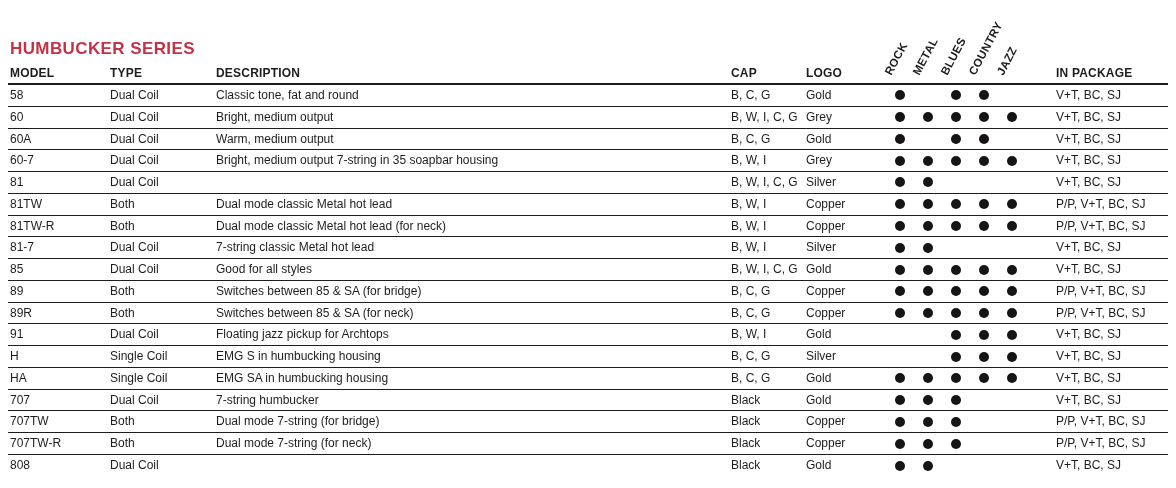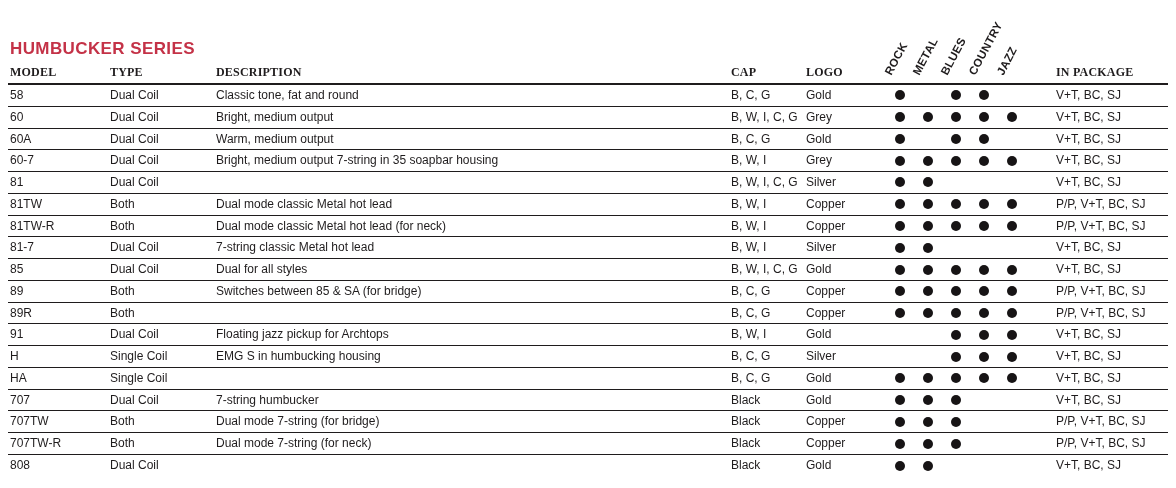--- a/index.html
+++ b/index.html
@@ -21,21 +21,20 @@
     position:absolute;left:8px;top:60px;width:1160px;
   }
   .hrow{
     position:relative;height:23px;
     border-bottom:2px solid #1f1c1d;
   }
   .hrow .cell{
     position:absolute;bottom:3px;
     font-size:12px;font-weight:bold;letter-spacing:0.2px;
     white-space:nowrap;
-    font-family:Liberation Serif, serif;
   }
   .row{
     position:relative;height:21.78px;box-sizing:border-box;
     border-bottom:1px solid #1f1c1d;
   }
   .row:last-child{border-bottom:none;}
   .row .cell{
     position:absolute;top:0;height:100%;line-height:21px;
     font-size:12px;white-space:nowrap;
   }
@@ -247,21 +246,21 @@
           <span class="dotcell" style="left: 878px;">
             <span class="dot" style="background: rgb(23, 20, 21);"></span>
           </span>
           <span class="dotcell" style="left: 906px;">
             <span class="dot" style="background: rgb(23, 20, 21);"></span>
           </span>
         </div>
         <div class="row">
           <span class="cell c-model">85</span>
           <span class="cell c-type">Dual Coil</span>
-          <span class="cell c-desc">Dual for all styles</span>
+          <span class="cell c-desc">Good for all styles</span>
           <span class="cell c-cap">B, W, I, C, G</span>
           <span class="cell c-logo">Gold</span>
           <span class="cell c-pkg">V+T, BC, SJ</span>
           <span class="dotcell" style="left: 878px;">
             <span class="dot" style="background: rgb(23, 20, 21);"></span>
           </span>
           <span class="dotcell" style="left: 906px;">
             <span class="dot" style="background: rgb(23, 20, 21);"></span>
           </span>
           <span class="dotcell" style="left: 934px;">
@@ -293,20 +292,21 @@
           <span class="dotcell" style="left: 962px;">
             <span class="dot" style="background: rgb(23, 20, 21);"></span>
           </span>
           <span class="dotcell" style="left: 990px;">
             <span class="dot" style="background: rgb(23, 20, 21);"></span>
           </span>
         </div>
         <div class="row">
           <span class="cell c-model">89R</span>
           <span class="cell c-type">Both</span>
+          <span class="cell c-desc">Switches between 85 &amp; SA (for neck)</span>
           <span class="cell c-cap">B, C, G</span>
           <span class="cell c-logo">Copper</span>
           <span class="cell c-pkg">P/P, V+T, BC, SJ</span>
           <span class="dotcell" style="left: 878px;">
             <span class="dot" style="background: rgb(23, 20, 21);"></span>
           </span>
           <span class="dotcell" style="left: 906px;">
             <span class="dot" style="background: rgb(23, 20, 21);"></span>
           </span>
           <span class="dotcell" style="left: 934px;">
@@ -349,20 +349,21 @@
           <span class="dotcell" style="left: 962px;">
             <span class="dot" style="background: rgb(23, 20, 21);"></span>
           </span>
           <span class="dotcell" style="left: 990px;">
             <span class="dot" style="background: rgb(23, 20, 21);"></span>
           </span>
         </div>
         <div class="row">
           <span class="cell c-model">HA</span>
           <span class="cell c-type">Single Coil</span>
+          <span class="cell c-desc">EMG SA in humbucking housing</span>
           <span class="cell c-cap">B, C, G</span>
           <span class="cell c-logo">Gold</span>
           <span class="cell c-pkg">V+T, BC, SJ</span>
           <span class="dotcell" style="left: 878px;">
             <span class="dot" style="background: rgb(23, 20, 21);"></span>
           </span>
           <span class="dotcell" style="left: 906px;">
             <span class="dot" style="background: rgb(23, 20, 21);"></span>
           </span>
           <span class="dotcell" style="left: 934px;">

